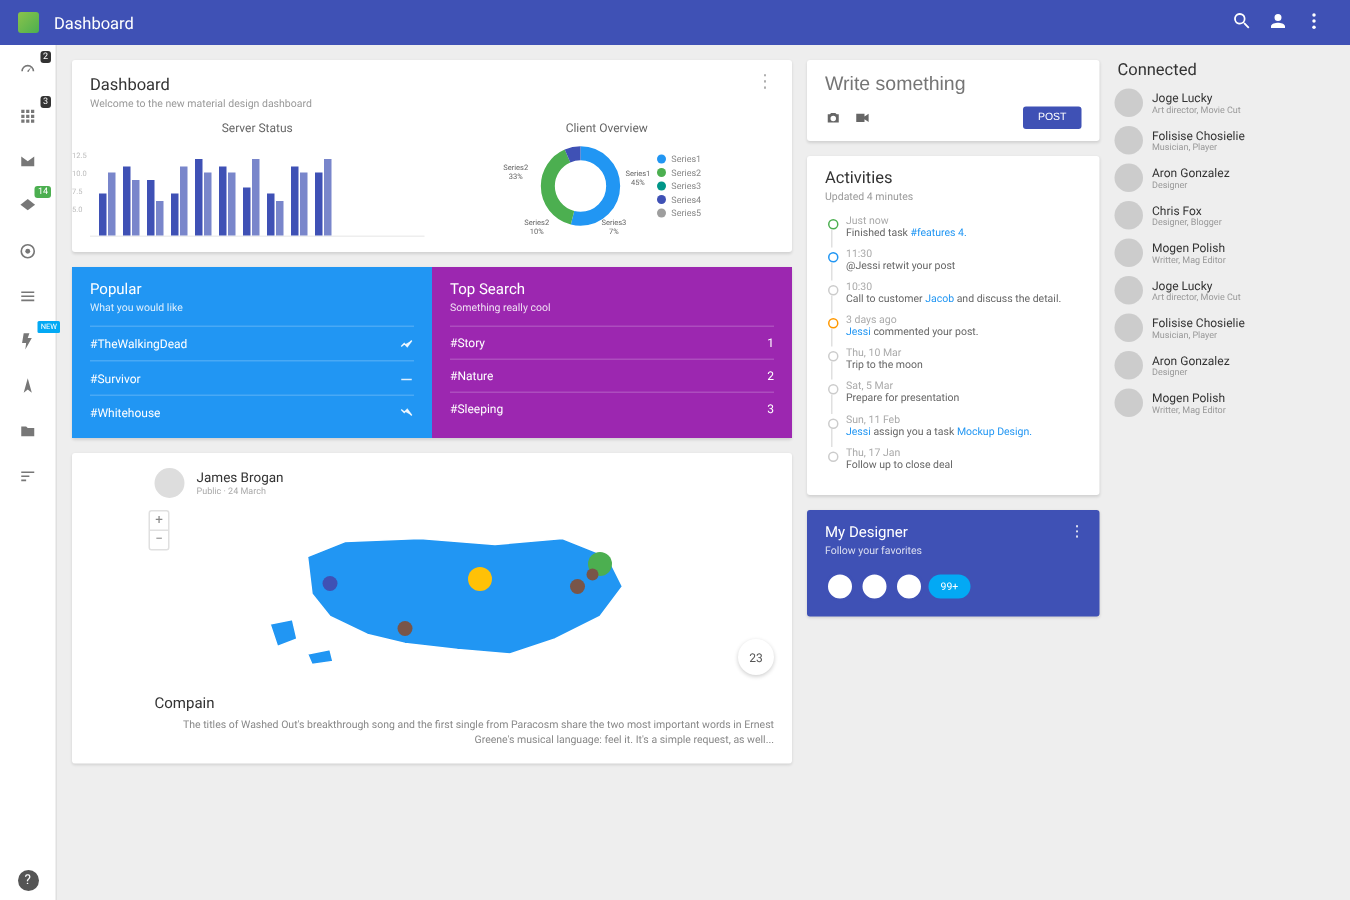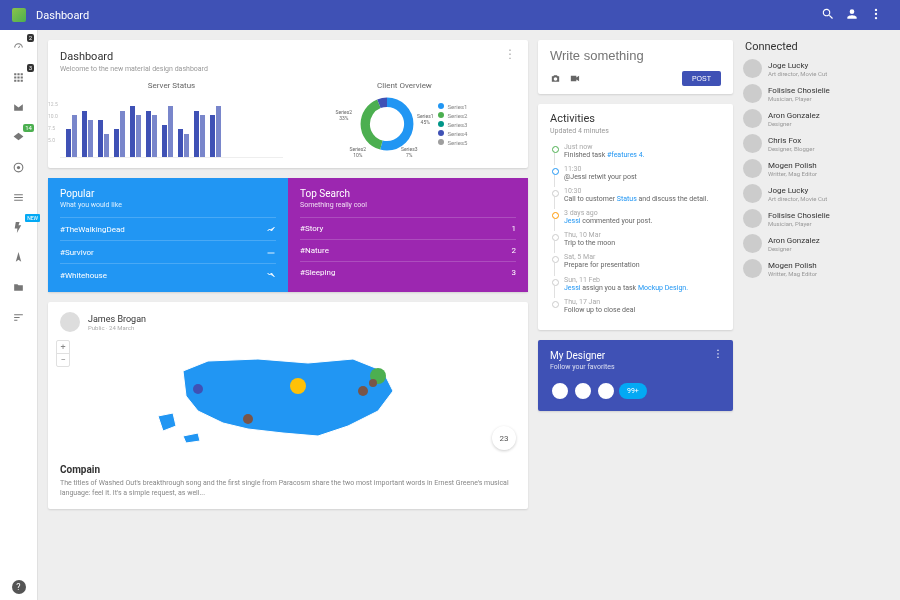--- a/index.html
+++ b/index.html
@@ -44,33 +44,33 @@
 .leg-dot { width: 6px; height: 6px; border-radius: 50%; }
 .slice-label { position: absolute; font-size: 5px; color: #666; text-align: center; line-height: 1.1; }
 .two-cards { display: flex; }
 .color-card { flex: 1; color: #fff; padding: 10px 12px 6px; }
 .color-card.blue { background: #2196f3; }
 .color-card.purple { background: #9c27b0; }
 .cc-title { font-size: 10px; }
 .cc-sub { font-size: 7px; opacity: .85; margin-top: 2px; margin-bottom: 8px; }
 .cc-row { display: flex; justify-content: space-between; align-items: center; border-top: 1px solid rgba(255,255,255,.18); padding: 6px 0; font-size: 8px; }
 .cc-row svg { width: 10px; height: 10px; fill: rgba(255,255,255,.85); }
-.map-card { position: relative; }
+.map-card { position: relative; padding-left: 43px; }
 .profile { display: flex; align-items: center; gap: 8px; padding: 10px 12px 4px; }
 .avatar { width: 20px; height: 20px; border-radius: 50%; background: #ddd center/cover; flex-shrink: 0; }
 .prof-name { font-size: 9px; color: #333; }
 .prof-meta { font-size: 6px; color: #aaa; }
 .map-area { height: 120px; position: relative; display: flex; align-items: center; justify-content: center; }
 .zoom { position: absolute; left: 8px; top: 4px; width: 14px; background: #fff; border: 1px solid #e0e0e0; border-radius: 2px; font-size: 9px; text-align: center; }
 .zoom div { border-bottom: 1px solid #e0e0e0; cursor: pointer; padding: 1px 0; color: #888; }
 .zoom div:last-child { border: none; }
 .map-badge { position: absolute; right: 12px; bottom: 6px; width: 24px; height: 24px; border-radius: 50%; background: #fff; box-shadow: 0 1px 3px rgba(0,0,0,.2); display: flex; align-items: center; justify-content: center; font-size: 8px; color: #555; }
 .compain { padding: 8px 12px 10px; }
-.compain-title { font-size: 10px; color: #333; margin-bottom: 4px; font-weight: bold; }
-.compain-text { font-size: 7px; color: #888; line-height: 1.4; }
+.compain-title { font-size: 10px; color: #333; margin-bottom: 4px; }
+.compain-text { font-size: 7px; color: #888; line-height: 1.4; text-align: right; }
 .compose .pad { padding: 8px 12px; }
 .compose-input { border: none; width: 100%; font-size: 13px; color: #999; outline: none; }
 .compose-row { display: flex; align-items: center; justify-content: space-between; margin-top: 8px; }
 .compose-icons { display: flex; gap: 8px; }
 .compose-icons svg { width: 11px; height: 11px; fill: #666; cursor: pointer; }
 .post-btn { background: #3f51b5; color: #fff; border: none; font-size: 7px; padding: 4px 10px; border-radius: 2px; cursor: pointer; }
 .act-head { padding: 8px 12px 4px; }
 .timeline { padding: 4px 12px 10px; }
 .tl-item { position: relative; padding-left: 14px; margin-bottom: 5px; }
 .tl-item:before { content: ''; position: absolute; left: 2px; top: 3px; width: 5px; height: 5px; border-radius: 50%; border: 1px solid #ccc; background: #fff; }
@@ -383,21 +383,21 @@
             <div class="tl-item c-green">
               <div class="tl-time">Just now</div>
               <div class="tl-text">Finished task <span class="link">#features 4.</span></div>
             </div>
             <div class="tl-item c-blue">
               <div class="tl-time">11:30</div>
               <div class="tl-text">@Jessi retwit your post</div>
             </div>
             <div class="tl-item ">
               <div class="tl-time">10:30</div>
-              <div class="tl-text">Call to customer <span class="link">Status</span> and discuss the detail.</div>
+              <div class="tl-text">Call to customer <span class="link">Jacob</span> and discuss the detail.</div>
             </div>
             <div class="tl-item c-orange">
               <div class="tl-time">3 days ago</div>
               <div class="tl-text"><span class="link">Jessi</span> commented your post.</div>
             </div>
             <div class="tl-item ">
               <div class="tl-time">Thu, 10 Mar</div>
               <div class="tl-text">Trip to the moon</div>
             </div>
             <div class="tl-item ">

